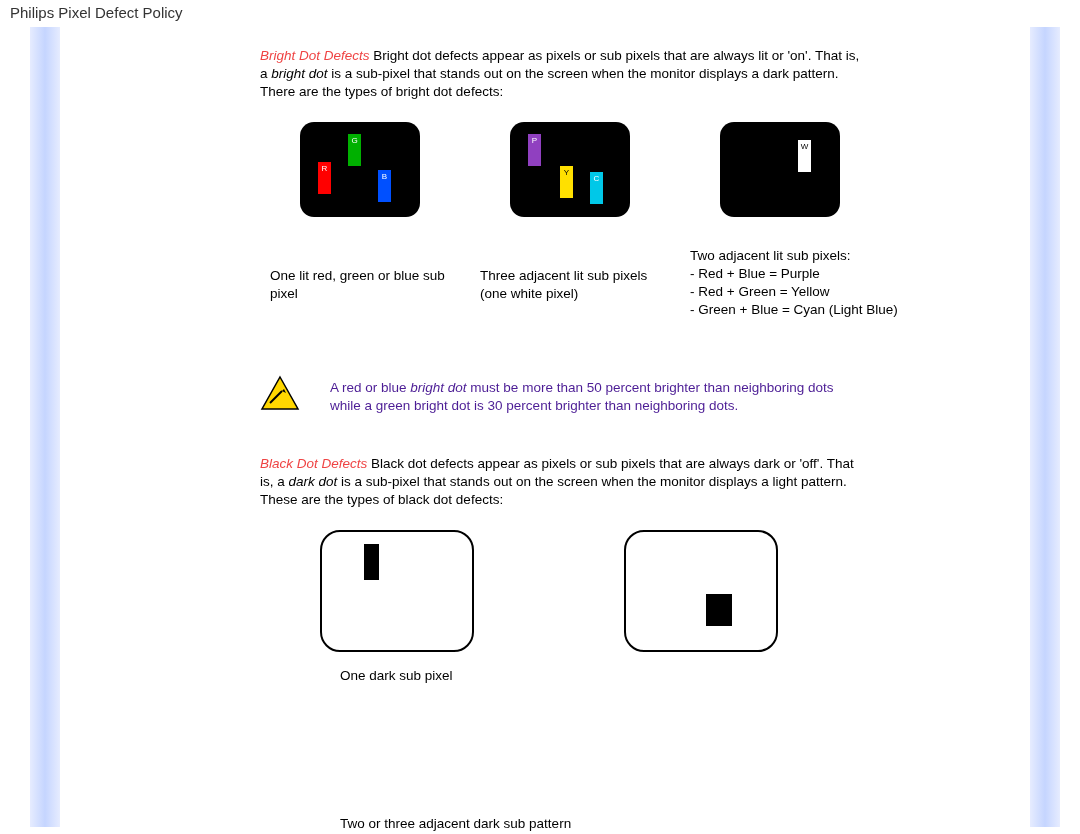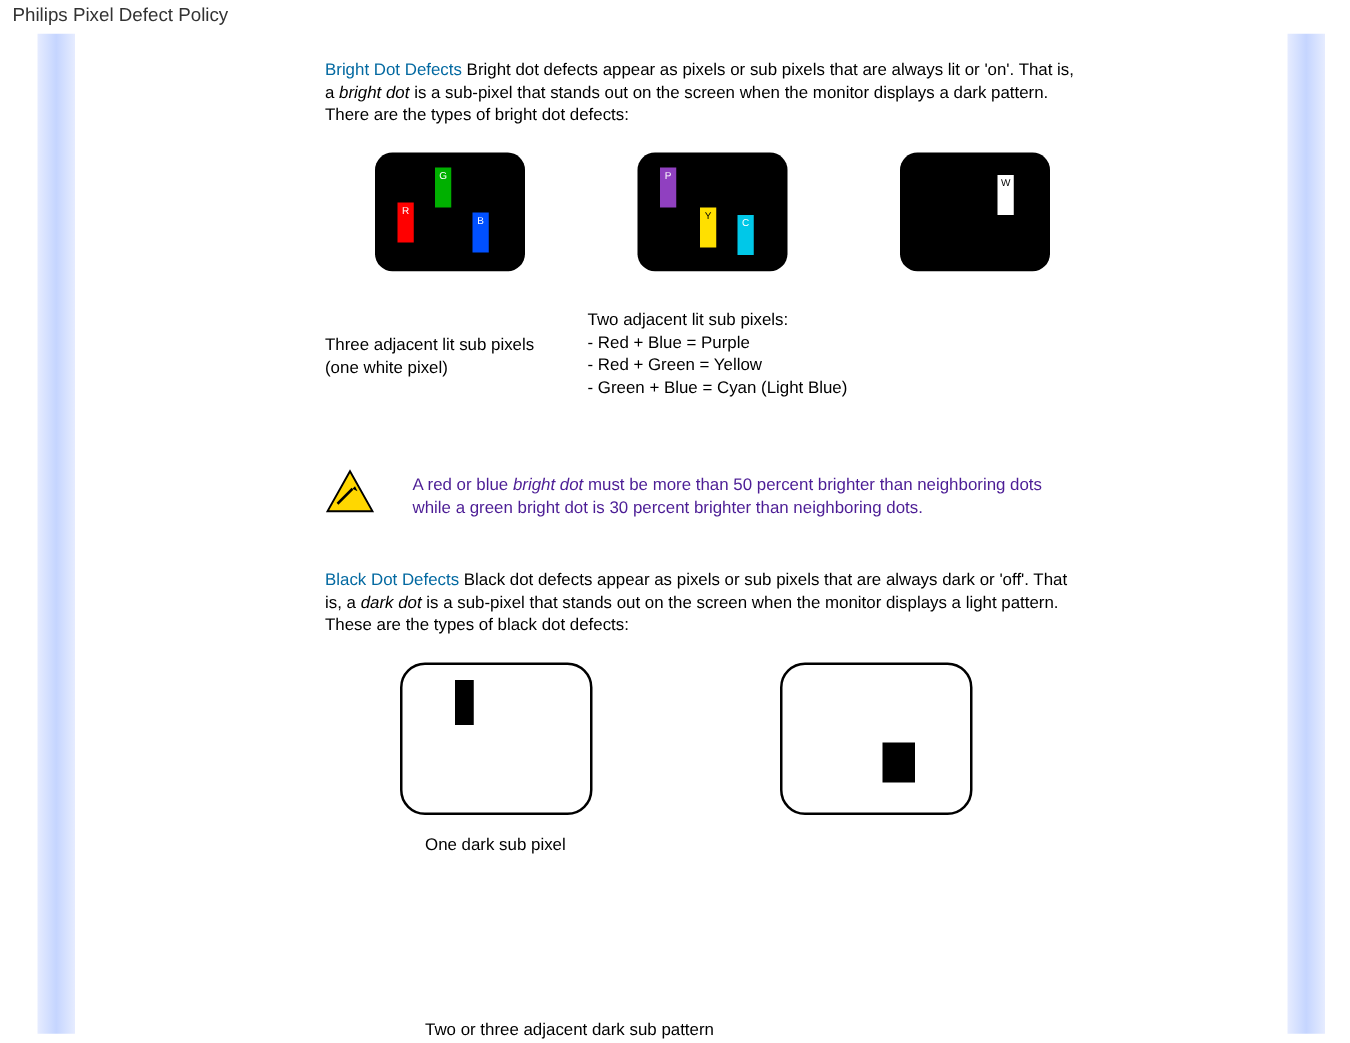--- a/index.html
+++ b/index.html
@@ -36,21 +36,22 @@
     height: 800px;
     background: linear-gradient(to right, #e6ecff 0%, #c5d5ff 50%, #e6ecff 100%);
   }
   .content {
     margin-left: 260px;
     margin-right: 220px;
     padding-top: 20px;
     line-height: 1.35;
   }
   .link {
-    color: #0369a1;
+    color: #ef4444;
+    font-style: italic;
   }
   .red-text {
     color: #4c1d95;
   }
   .diagram-row {
     display: flex;
     justify-content: space-between;
     align-items: flex-start;
     gap: 30px;
   }
@@ -182,20 +183,21 @@
       <div style="padding-right:20px;">
         <div class="screen small">
           <div class="pix" style="background:#ffffff; left:78px; top:18px;">
               <span class="lbl" style="color:#000;">W</span>
             </div>
         </div>
       </div>
     </div>
 
     <div class="captions-row" style="margin-top:30px;">
+      <div style="width:200px; padding-left:10px; padding-top:20px;">One lit red, green or blue sub pixel</div>
       <div style="width:200px; padding-top:20px;">
         <div>Three adjacent lit sub pixels</div>
         <div>(one white pixel)</div>
       </div>
       <div style="width:240px;">
         <div>Two adjacent lit sub pixels:</div>
         <div>- Red + Blue = Purple</div>
         <div>- Red + Green = Yellow</div>
         <div>- Green + Blue = Cyan (Light Blue)</div>
       </div>

